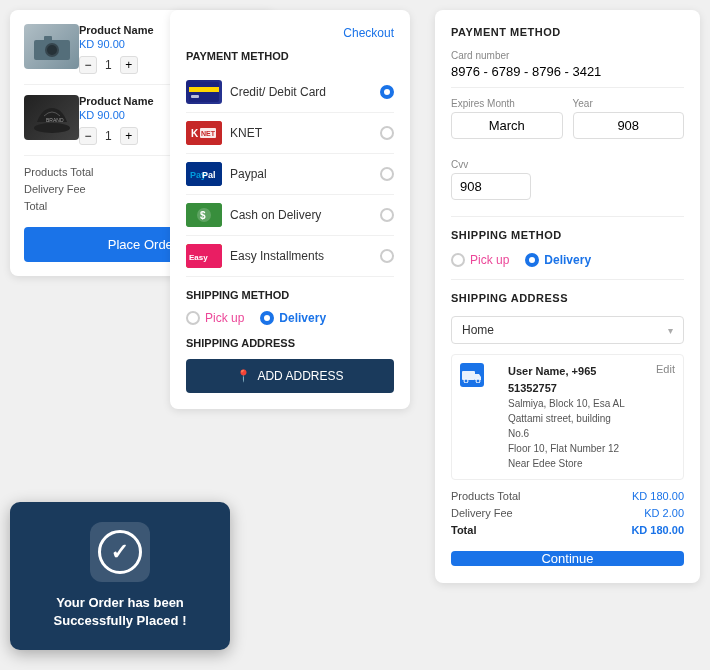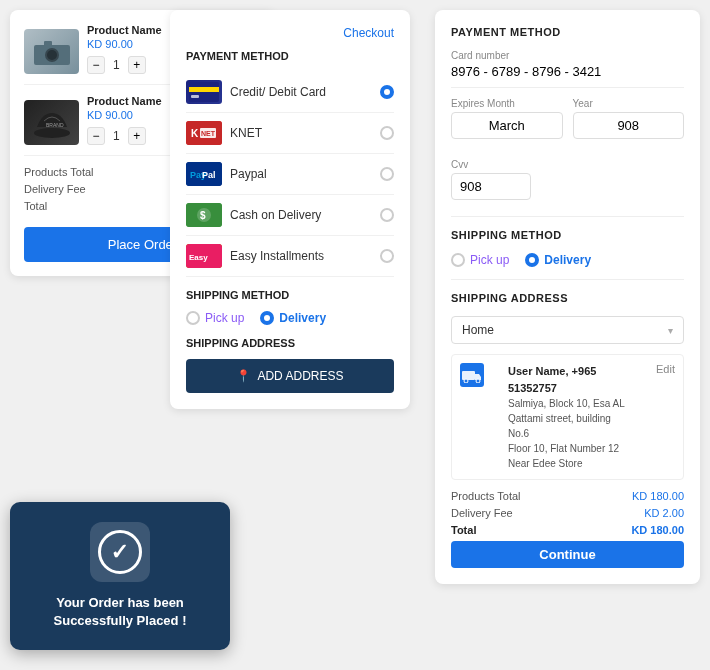--- a/index.html
+++ b/index.html
@@ -95,21 +95,21 @@
       border-radius: 50%;
       border: 2px solid #ccc;
       display: inline-block;
     }
 
     .radio-circle.active {
       border: 4px solid #1a73e8;
       background: #fff;
     }
 
-    .radio-label { color: #8b5cf6; font-size: 12px; }
+    .radio-label { color: #ec4899; font-size: 12px; }
     .radio-label.active { color: #1a73e8; font-weight: bold; }
 
     .address-select {
       border: 1px solid #ddd;
       border-radius: 4px;
       padding: 6px 10px;
       font-size: 12px;
       color: #333;
       display: flex;
       justify-content: space-between;
@@ -172,24 +172,24 @@
     }
 
     .summary-row .amount { color: #1a73e8; }
 
     .continue-btn {
       width: 100%;
       background: #1a73e8;
       color: #fff;
       border: none;
       border-radius: 4px;
-      padding: 6px;
+      padding: 0;
       font-size: 13px;
       cursor: pointer;
-      font-weight: bold;
+      margin-top: 10px;
     }
 
     
     .middle-panel {
       position: absolute;
       top: 10px;
       left: 170px;
       width: 240px;
       background: #fff;
       border-radius: 8px;
@@ -286,22 +286,21 @@
       left: 10px;
       width: 265px;
       background: #fff;
       border-radius: 8px;
       padding: 14px;
       box-shadow: 0 2px 8px rgba(0,0,0,0.1);
     }
 
     .cart-item {
       display: flex;
-      gap: 8px;
-      align-items: flex-end;
+      align-items: flex-start;
       padding-bottom: 10px;
       margin-bottom: 10px;
       border-bottom: 1px solid #f0f0f0;
       position: relative;
     }
 
     .product-img {
       width: 55px;
       height: 45px;
       background: #e8e8e8;

